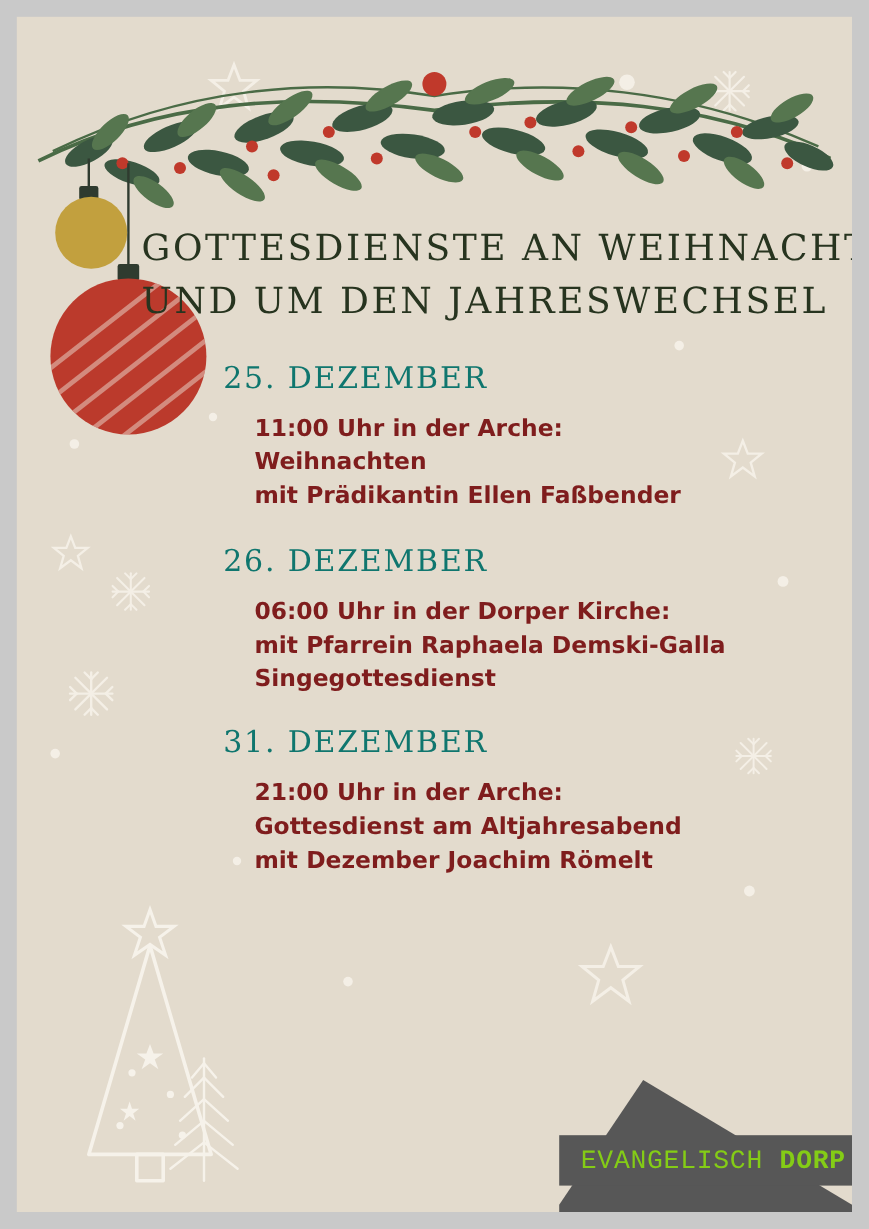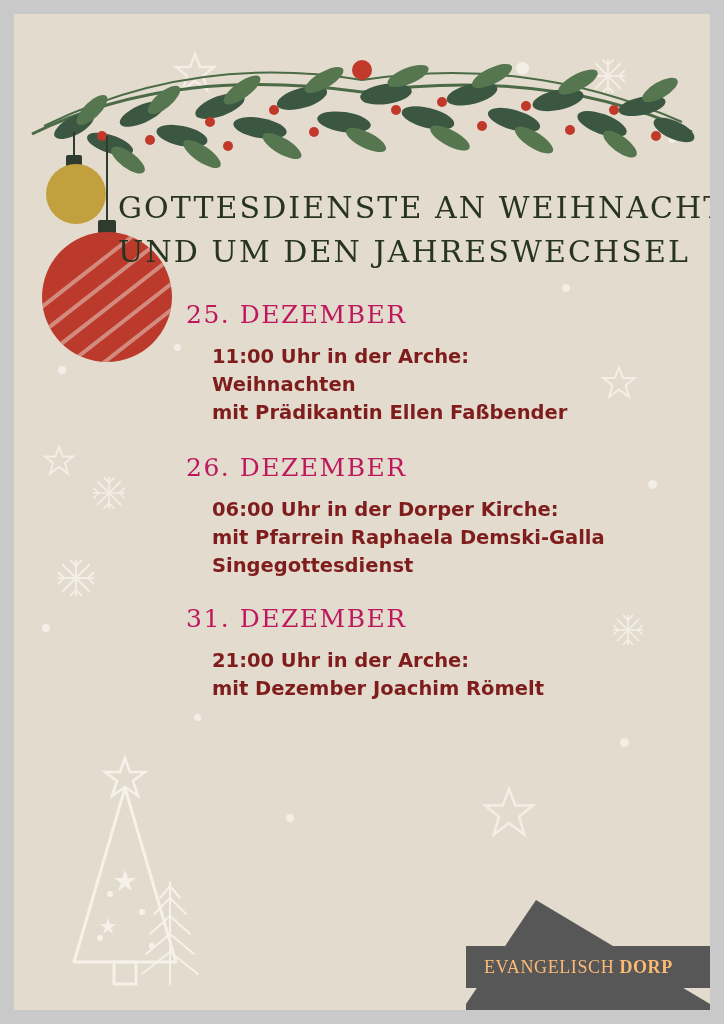--- a/index.html
+++ b/index.html
@@ -113,21 +113,21 @@
     top: 286px;
     width: 520px;
   }
   .entry {
     margin-bottom: 38px;
   }
   .entry-date {
     font-family: "DejaVu Serif", serif;
     font-size: 25px;
     letter-spacing: 1.5px;
-    color: #be185d;
+    color: #0f766e;
     margin-bottom: 14px;
     text-transform: uppercase;
   }
   .entry-body {
     margin-left: 26px;
     font-family: "DejaVu Sans", sans-serif;
     font-size: 19.5px;
     line-height: 28px;
     color: #7f1d1d;
     font-weight: 600;
@@ -158,23 +158,23 @@
     bottom: 22px;
     height: 42px;
     width: 244px;
     background: #575757;
     display: flex;
     align-items: center;
     padding-left: 18px;
     box-sizing: border-box;
   }
   .logo-text {
-    color: #fdba74;
-    font-family: Liberation Serif, serif;
-    font-size: 18px;
+    color: #84cc16;
+    font-family: Liberation Mono, monospace;
+    font-size: 22px;
     letter-spacing: 0.6px;
   }
   .logo-text b { font-weight: 700; }
   .logo-text .thin { font-weight: 400; }
 </style>
 </head>
 <body>
 
 <div class="poster">
 
@@ -362,20 +362,21 @@
         <div>06:00 Uhr in der Dorper Kirche:</div>
         <div>mit Pfarrein Raphaela Demski-Galla</div>
         <div>Singegottesdienst</div>
       </div>
     </div>
 
     <div class="entry" id="entry-2">
       <div class="entry-date">31. Dezember</div>
       <div class="entry-body">
         <div>21:00 Uhr in der Arche:</div>
+        <div>Gottesdienst am Altjahresabend</div>
         <div>mit Dezember Joachim Römelt</div>
       </div>
     </div>
 
   </div>
 
   <svg class="deco-svg" style="left:46px;top:738px;" width="130" height="240" viewBox="0 0 130 240">
     <g fill="none" stroke="#f6f2ea" stroke-width="3" stroke-linejoin="round">
       <polygon points="65,36 14,210 116,210"></polygon>
       <rect x="54" y="210" width="22" height="22"></rect>

